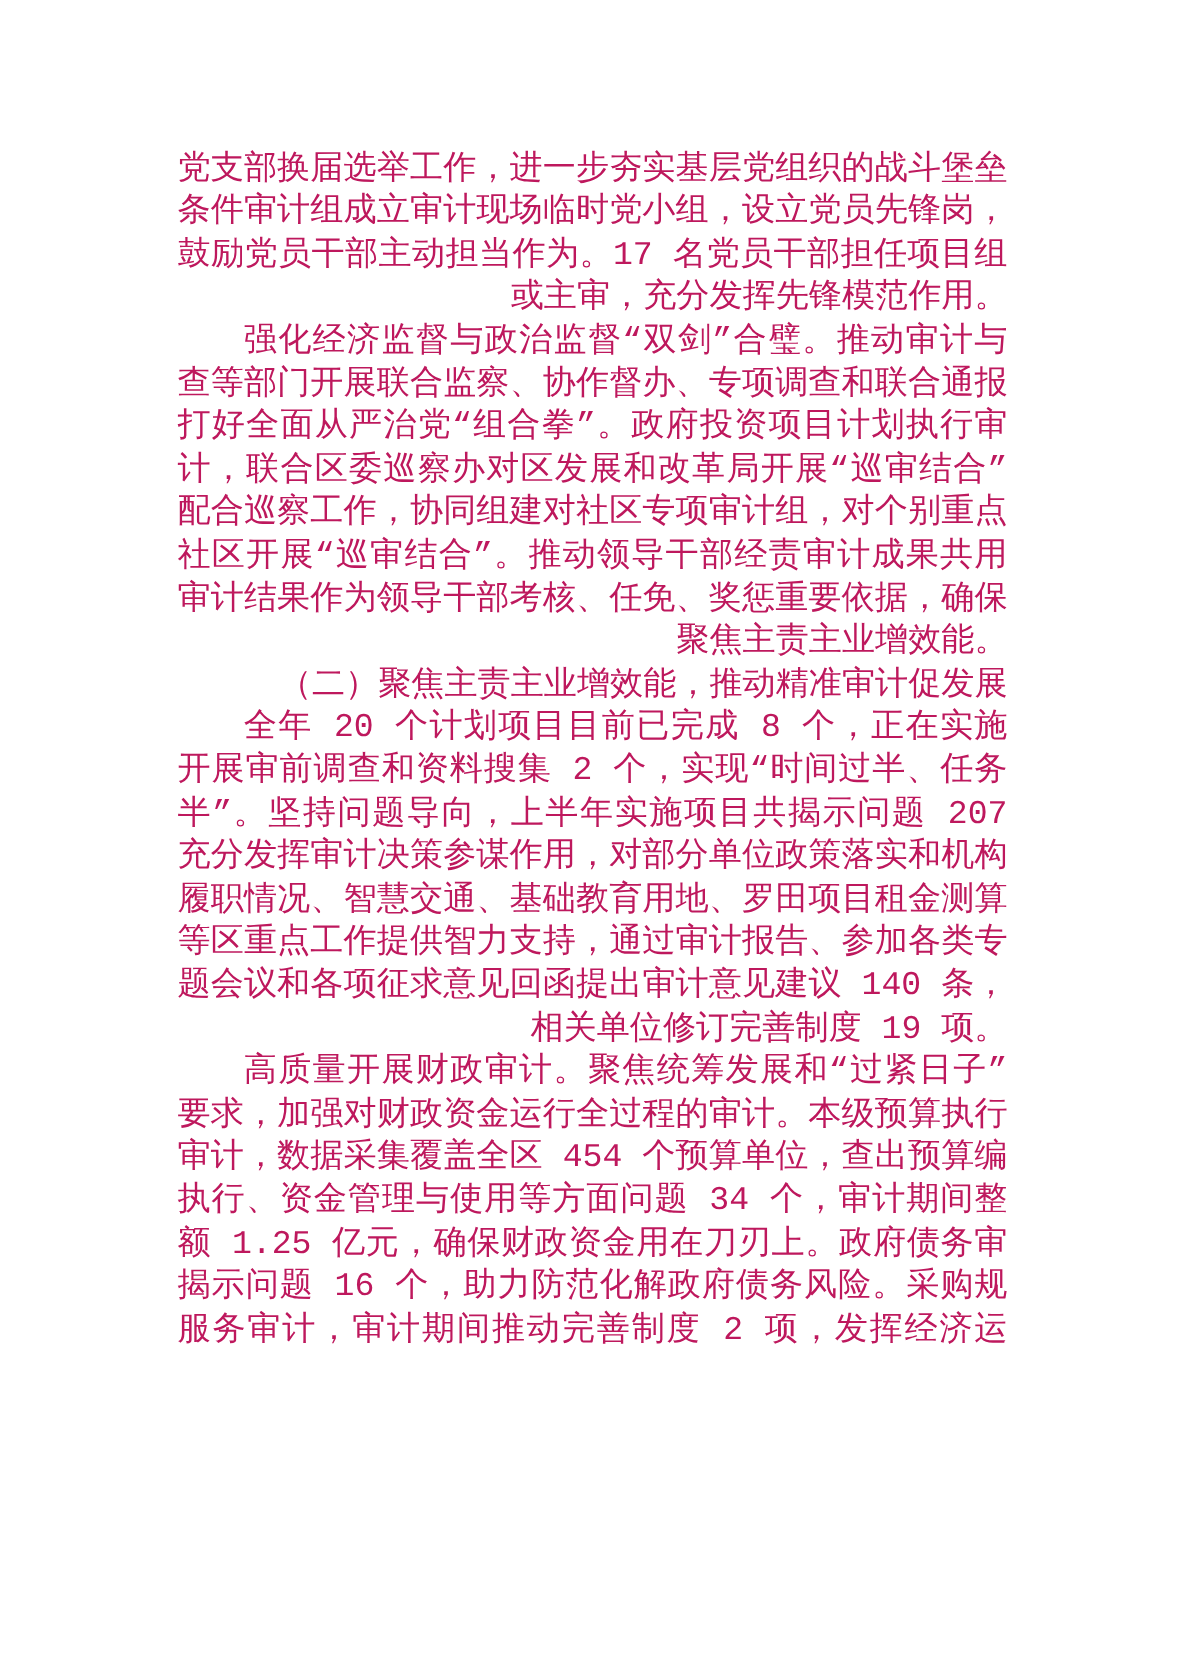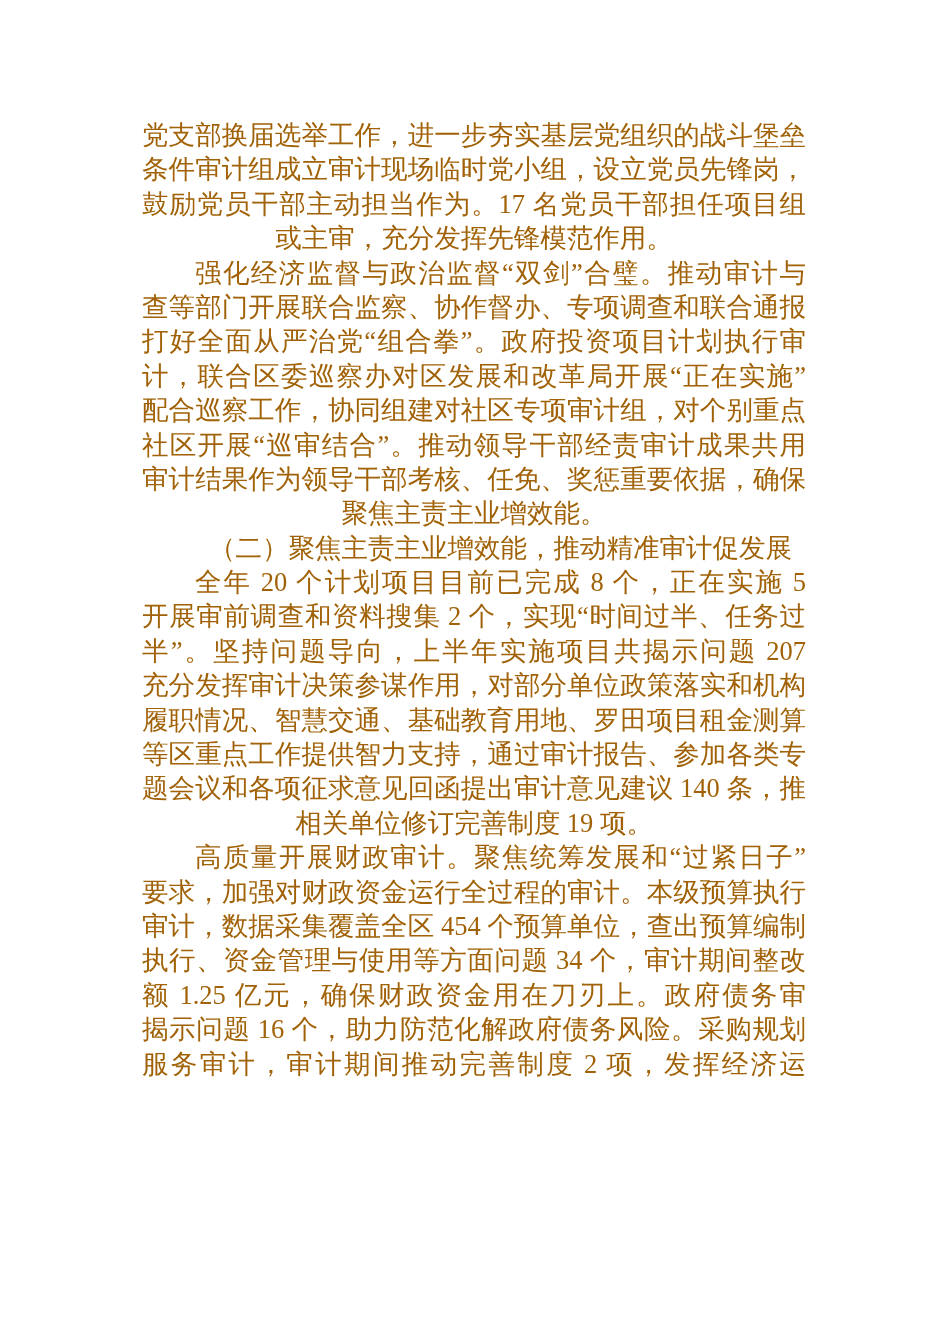--- a/index.html
+++ b/index.html
@@ -22,47 +22,47 @@
     color: #000000;
     font-family: "Liberation Serif", "DejaVu Serif", serif;
     font-size: 26.5px;
     font-weight: 400;
   }
   .line {
     height: 34.4px;
     line-height: 34.4px;
     white-space: normal;
     overflow: hidden;
-    text-align: center;
+    text-align: right;
   }
   .line.fill {
     text-align: justify;
     text-align-last: justify;
     -moz-text-align-last: justify;
   }
   .line.indent {
     text-indent: 2em;
   }
   .line.heading {
     font-weight: 400;
   }
 </style>
 </head>
 <body>
 
 <div class="page" style="background: rgb(255, 255, 255);">
-  <div class="textblock" id="textblock" style="color: #a16207;">
+  <div class="textblock" id="textblock" style="color: #be185d; font-family: Liberation Mono, monospace;">
       <div class="line fill">党支部换届选举工作，进一步夯实基层党组织的战斗堡垒</div>
       <div class="line fill">条件审计组成立审计现场临时党小组，设立党员先锋岗，</div>
       <div class="line fill">鼓励党员干部主动担当作为。17 名党员干部担任项目组长</div>
       <div class="line">或主审，充分发挥先锋模范作用。</div>
       <div class="line fill indent">强化经济监督与政治监督“双剑”合璧。推动审计与</div>
       <div class="line fill">查等部门开展联合监察、协作督办、专项调查和联合通报</div>
       <div class="line fill">打好全面从严治党“组合拳”。政府投资项目计划执行审</div>
-      <div class="line fill">计，联合区委巡察办对区发展和改革局开展“正在实施”</div>
+      <div class="line fill">计，联合区委巡察办对区发展和改革局开展“巡审结合”</div>
       <div class="line fill">配合巡察工作，协同组建对社区专项审计组，对个别重点</div>
       <div class="line fill">社区开展“巡审结合”。推动领导干部经责审计成果共用</div>
       <div class="line fill">审计结果作为领导干部考核、任免、奖惩重要依据，确保</div>
       <div class="line">聚焦主责主业增效能。</div>
       <div class="line indent heading">（二）聚焦主责主业增效能，推动精准审计促发展</div>
       <div class="line fill indent">全年 20 个计划项目目前已完成 8 个，正在实施 5 个，</div>
       <div class="line fill">开展审前调查和资料搜集 2 个，实现“时间过半、任务过</div>
       <div class="line fill">半”。坚持问题导向，上半年实施项目共揭示问题 207 个。</div>
       <div class="line fill">充分发挥审计决策参谋作用，对部分单位政策落实和机构</div>
       <div class="line fill">履职情况、智慧交通、基础教育用地、罗田项目租金测算</div>

